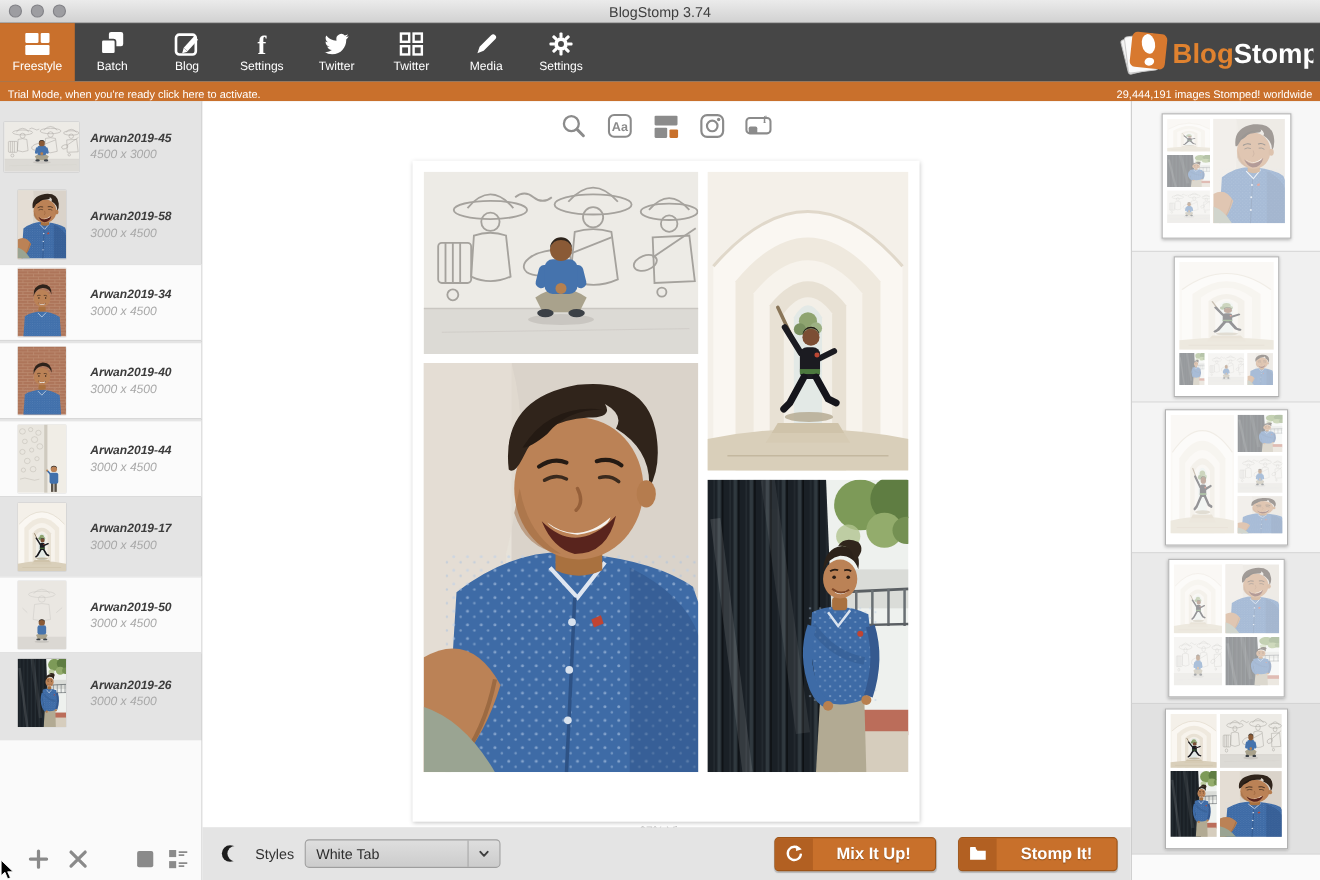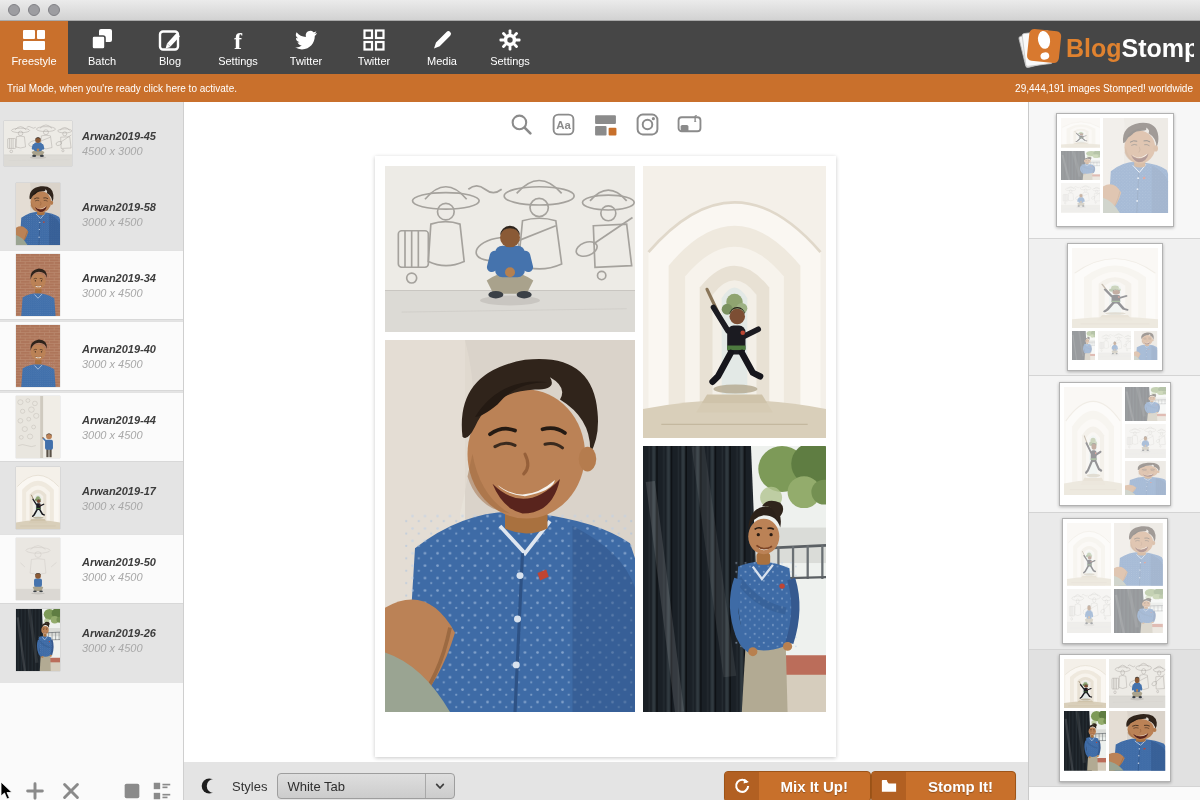--- a/index.html
+++ b/index.html
@@ -14,21 +14,21 @@
 
   
   .toolbar{position:relative;height:53px;background:#464646;display:flex;align-items:stretch;}
   .tab{width:68px;display:flex;flex-direction:column;align-items:center;justify-content:center;gap:3px;cursor:default;}
   .tab.active{background:#c9702c;}
   .tab-icon{width:24px;height:24px;}
   .tab-label{font-size:11px;color:#fff;}
   .logo{position:absolute;right:6px;top:4px;height:46px;}
 
   
-  .trialbar{height:28px;background:#c9702c;display:flex;align-items:center;justify-content:space-between;padding:0 7px;}
+  .trialbar{height:18px;background:#c9702c;display:flex;align-items:flex-end;justify-content:space-between;padding:0 7px;}
   .trialbar span{font-size:10px;color:#fff;white-space:nowrap;}
 
   
   .content{display:flex;height:708px;}
 
   
   .sidebar{position:relative;width:184px;background:#e4e4e4;border-right:1px solid #cfcfcf;box-sizing:border-box;flex:none;}
   .file-list{padding-top:5px;}
   .file-item{height:70px;margin:1px 0;display:flex;align-items:center;box-sizing:border-box;}
   .file-item.card{background:#fbfbfb;border-top:1px solid #e2e2e2;border-bottom:1px solid #d8d8d8;}
@@ -60,21 +60,21 @@
   .zoom-label{position:absolute;left:191px;top:658px;width:461px;text-align:center;font-size:11px;color:#8f8f8f;}
 
   
   .bottombar{position:absolute;left:0;right:0;bottom:0;height:48px;background:#e4e4e4;display:flex;align-items:center;padding:0 12px 0 16px;box-sizing:border-box;}
   .moon{width:20px;height:20px;margin-right:12px;}
   .styles-label{font-size:13px;color:#333;margin-right:10px;}
   .select{width:178px;height:26px;background:linear-gradient(#dedede,#cccccc);border:1px solid #9e9e9e;border-radius:4px;display:flex;align-items:center;box-sizing:border-box;}
   .select-value{flex:1;font-size:13px;color:#2e2e2e;padding-left:9px;}
   .select-arrow{width:28px;height:100%;border-left:1px solid #a8a8a8;display:flex;align-items:center;justify-content:center;}
   .spacer{flex:1;}
-  .action-btn{height:29px;border:1px solid #9d5418;border-radius:4px;background:#c8702b;display:flex;align-items:center;overflow:hidden;margin-left:0;box-shadow:0 1px 1px rgba(0,0,0,.2);}
+  .action-btn{height:29px;border:1px solid #9d5418;border-radius:4px;background:#c8702b;display:flex;align-items:center;overflow:hidden;margin-left:20px;box-shadow:0 1px 1px rgba(0,0,0,.2);}
   .btn-ic{width:34px;height:100%;background:#b26022;display:flex;align-items:center;justify-content:center;}
   .btn-ic svg{width:18px;height:18px;}
   .btn-label{padding:0 22px;font-size:15px;font-weight:bold;color:#fff;text-shadow:0 1px 1px rgba(0,0,0,.3);}
 
   
   .rightbar{width:172px;flex:none;border-left:1px solid #c9c9c9;box-sizing:border-box;display:flex;flex-direction:column;}
   .preview-row{height:137px;flex:none;display:flex;align-items:center;justify-content:center;border-bottom:1px solid #d4d4d4;box-sizing:border-box;}
   .preview-row:nth-child(1){background:#f7f7f7;}
   .preview-row:nth-child(2){background:#f0f0f0;}
   .preview-row:nth-child(3){background:#f4f4f4;}
@@ -383,20 +383,21 @@
 </svg>
 
 <div class="window">
 
   <div class="titlebar">
     <div class="lights">
       <span class="light"></span>
       <span class="light"></span>
       <span class="light"></span>
     </div>
+    <div class="win-title">BlogStomp 3.74</div>
   </div>
 
   <div class="toolbar">
     <div id="tabs" style="display:flex;">
   <div class="tab active">
     <svg class="tab-icon" viewBox="0 0 24 24">
             <use href="#i-freestyle" xlink:href="#i-freestyle"></use>
           </svg>
     <span class="tab-label">Freestyle</span>
   </div>

